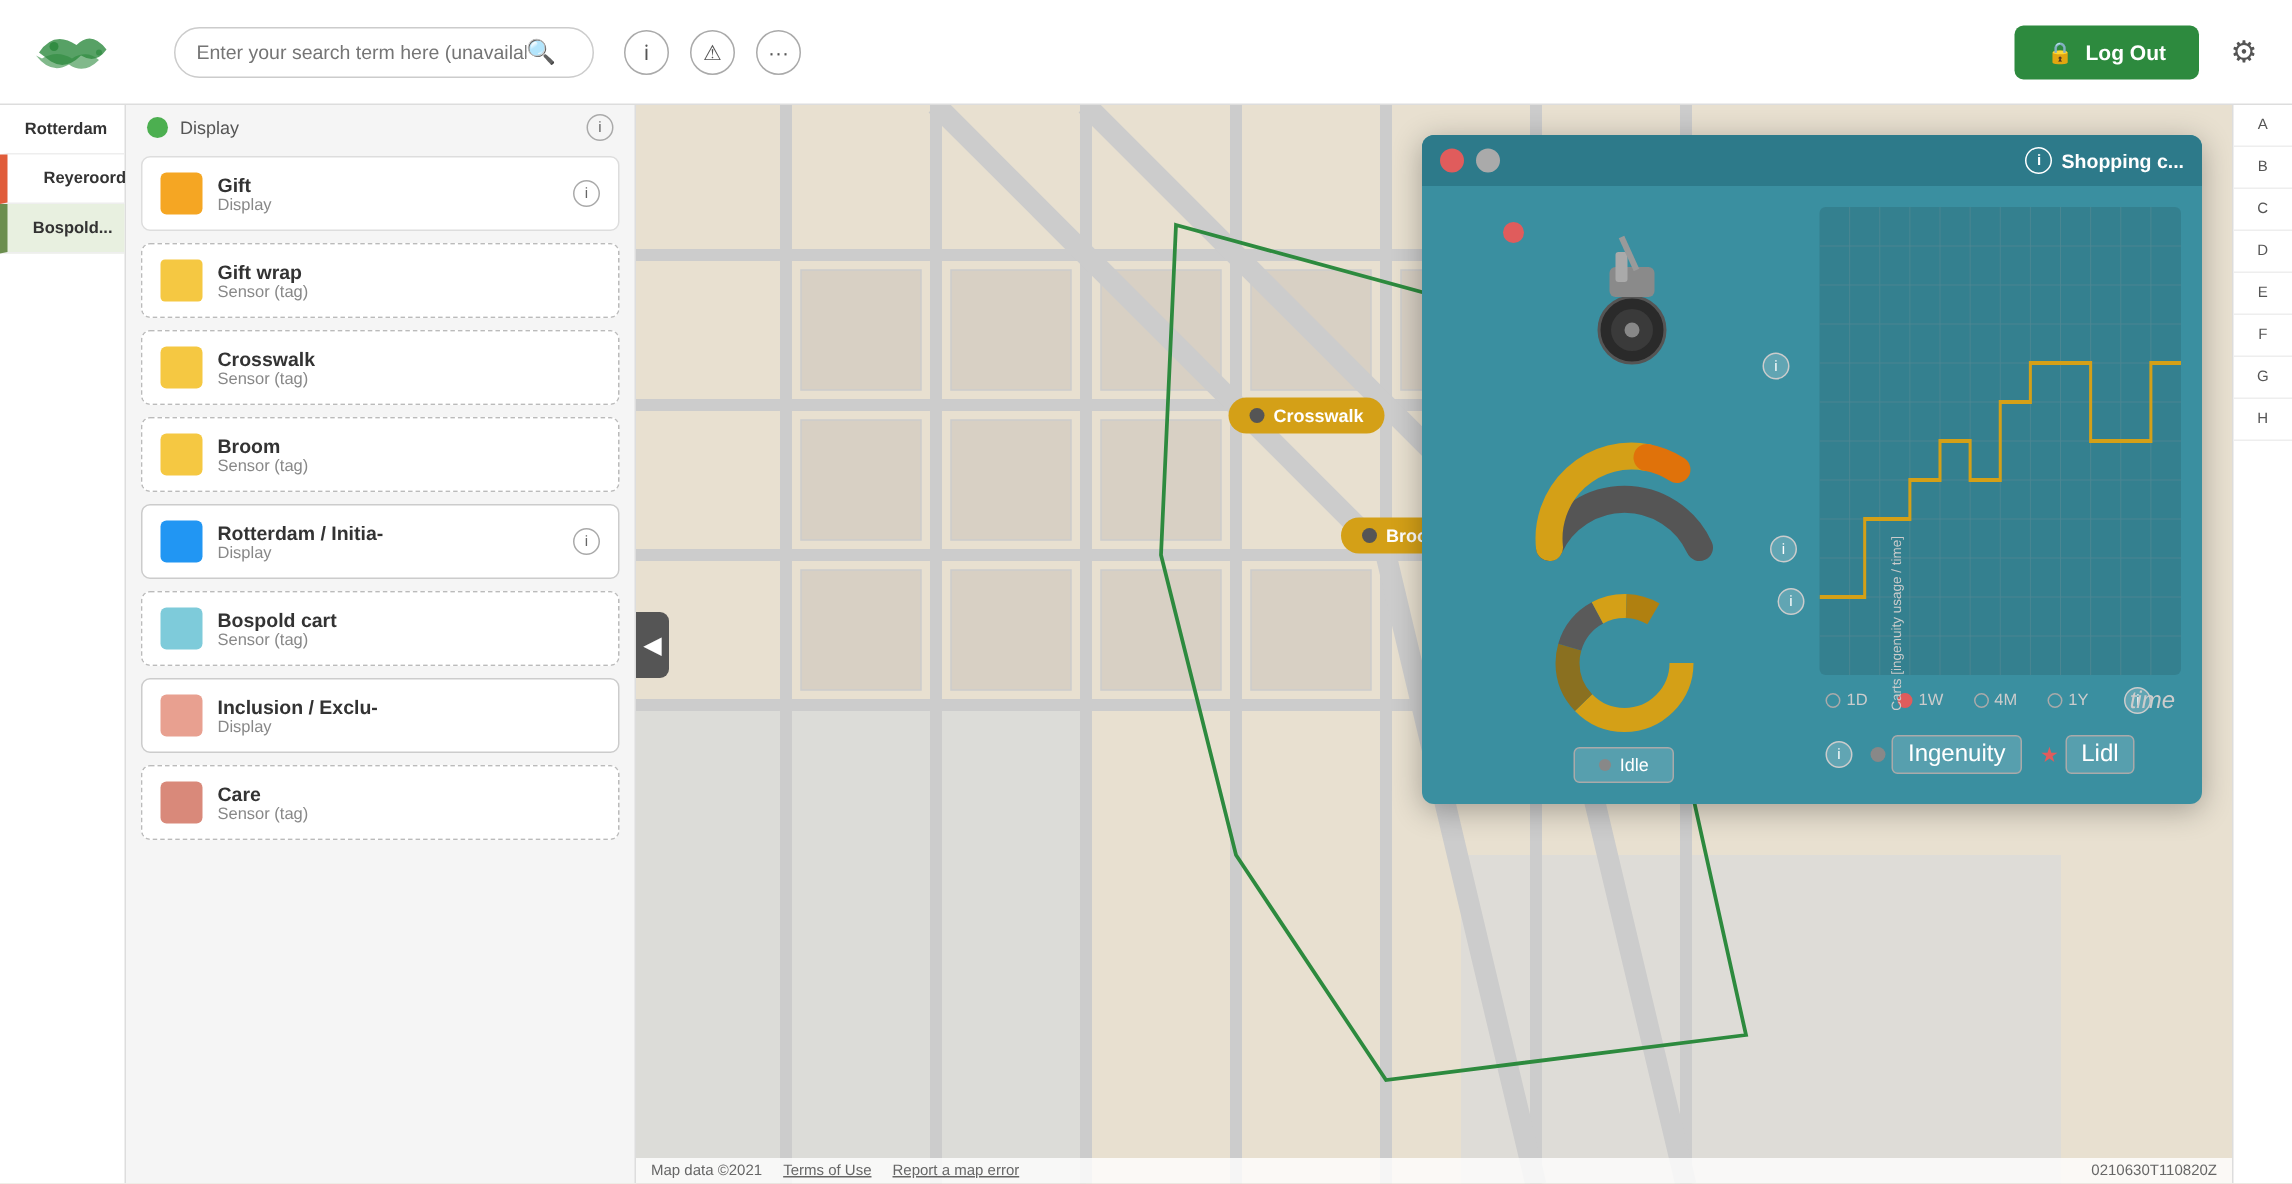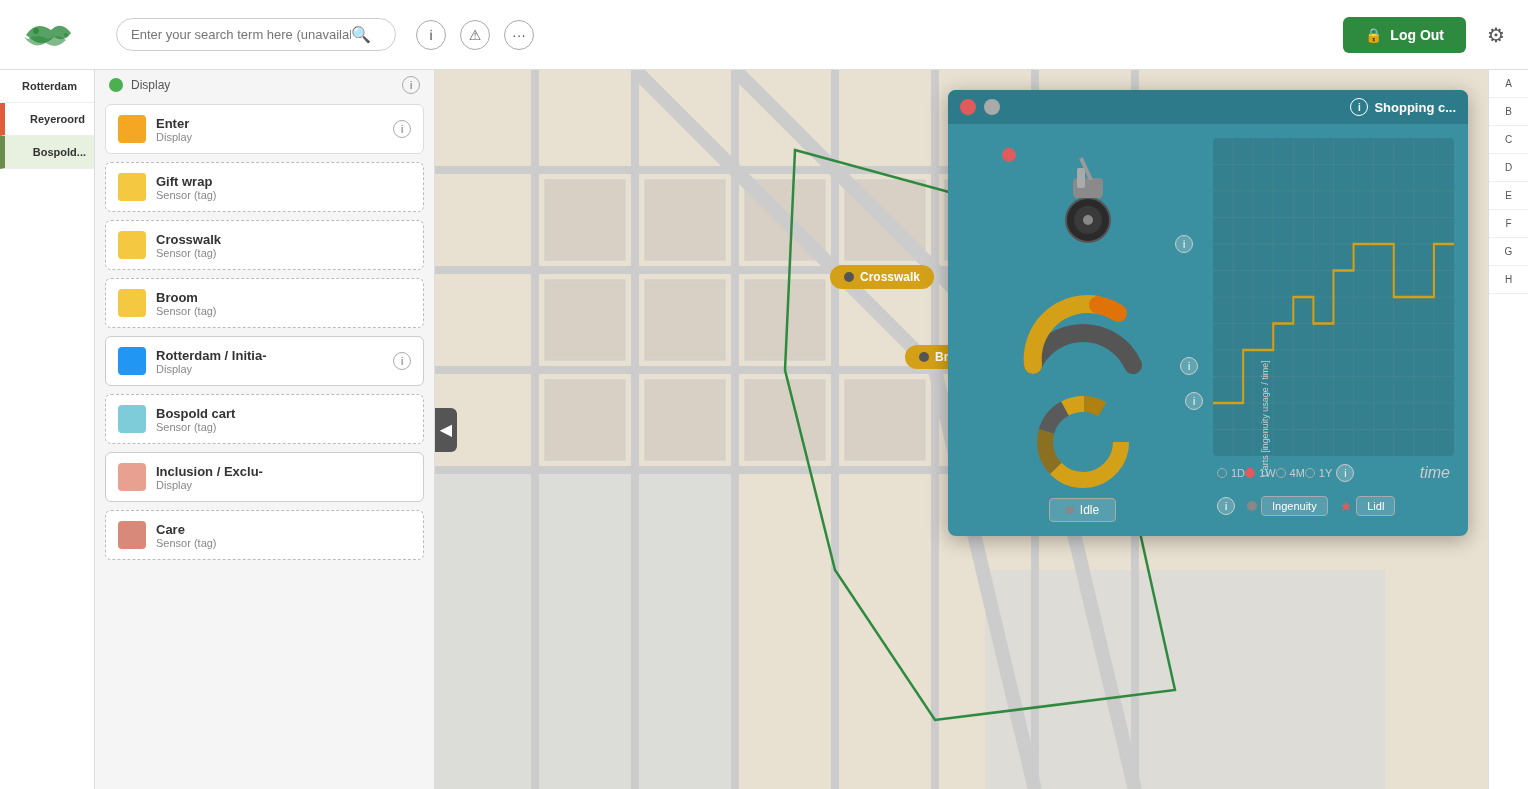--- a/index.html
+++ b/index.html
@@ -83,21 +83,21 @@
     }
 
     
     .main-layout {
       display: flex;
       height: calc(789px - 70px);
     }
 
     
     .sidebar {
-      width: 95px;
+      width: 84px;
       background: #fff;
       border-right: 1px solid #ddd;
       display: flex;
       flex-direction: column;
       z-index: 50;
     }
     .sidebar-item {
       padding: 10px 8px;
       cursor: pointer;
       border-bottom: 1px solid #eee;
@@ -370,21 +370,21 @@
       font-size: 16px;
       color: #ccc;
       padding: 4px 4px 2px;
       font-style: italic;
     }
 
     
     .time-controls {
       display: flex;
       align-items: center;
-      gap: 0;
+      gap: 20px;
       padding: 8px 4px;
       font-size: 11px;
       color: #ccc;
     }
     .time-option {
       display: flex;
       align-items: center;
       gap: 4px;
       cursor: pointer;
     }
@@ -422,21 +422,21 @@
       background: rgba(255,255,255,0.2);
       display: flex; align-items: center; justify-content: center;
       font-size: 10px; color: #fff; cursor: pointer;
     }
     .legend-btn {
       background: rgba(255,255,255,0.15);
       border: 1px solid #aaa;
       border-radius: 4px;
       padding: 3px 10px;
       color: #fff;
-      font-size: 11px;
+      font-size: 16px;
       cursor: pointer;
     }
     .legend-star {
       color: #e05c5c;
       font-size: 14px;
     }
   </style>
 </head>
 <body>
 
@@ -485,21 +485,21 @@
 
     <div style="display:flex;align-items:center;padding:6px 14px 2px;gap:8px;">
       <div style="width:14px;height:14px;border-radius:50%;background:#4caf50;"></div>
       <span style="font-size:12px;color:#555;">Display</span>
       <div class="panel-item-i" style="margin-left:auto;">i</div>
     </div>
 
     <div class="panel-item">
       <div class="panel-item-color" style="background:#f5a623;"></div>
       <div class="panel-item-info">
-        <div class="panel-item-name">Enter</div>
+        <div class="panel-item-name">Gift</div>
         <div class="panel-item-type">Display</div>
       </div>
       <div class="panel-item-i">i</div>
     </div>
 
     <div class="panel-item dashed">
       <div class="panel-item-color" style="background:#f5c842;border-radius:3px;"></div>
       <div class="panel-item-info">
         <div class="panel-item-name">Gift wrap</div>
         <div class="panel-item-type">Sensor (tag)</div>
@@ -619,20 +619,26 @@
       <div class="grid-label">A</div>
       <div class="grid-label">B</div>
       <div class="grid-label">C</div>
       <div class="grid-label">D</div>
       <div class="grid-label">E</div>
       <div class="grid-label">F</div>
       <div class="grid-label">G</div>
       <div class="grid-label">H</div>
     </div>
 
+    <div class="map-bottom-bar">
+      <span>Map data ©2021</span>
+      <span style="text-decoration:underline;cursor:pointer;">Terms of Use</span>
+      <span style="text-decoration:underline;cursor:pointer;">Report a map error</span>
+      <span style="margin-left:auto;">0210630T110820Z</span>
+    </div>
 
     <div class="cart-panel">
 
       <div class="cart-panel-header">
         <div class="cart-panel-close"></div>
         <div class="cart-panel-min"></div>
         <div class="cart-panel-title-area">
           <span style="width:18px;height:18px;border-radius:50%;border:1.5px solid #fff;display:inline-flex;align-items:center;justify-content:center;font-size:10px;color:#fff;">i</span>
           <span>Shopping c...</span>
         </div>

